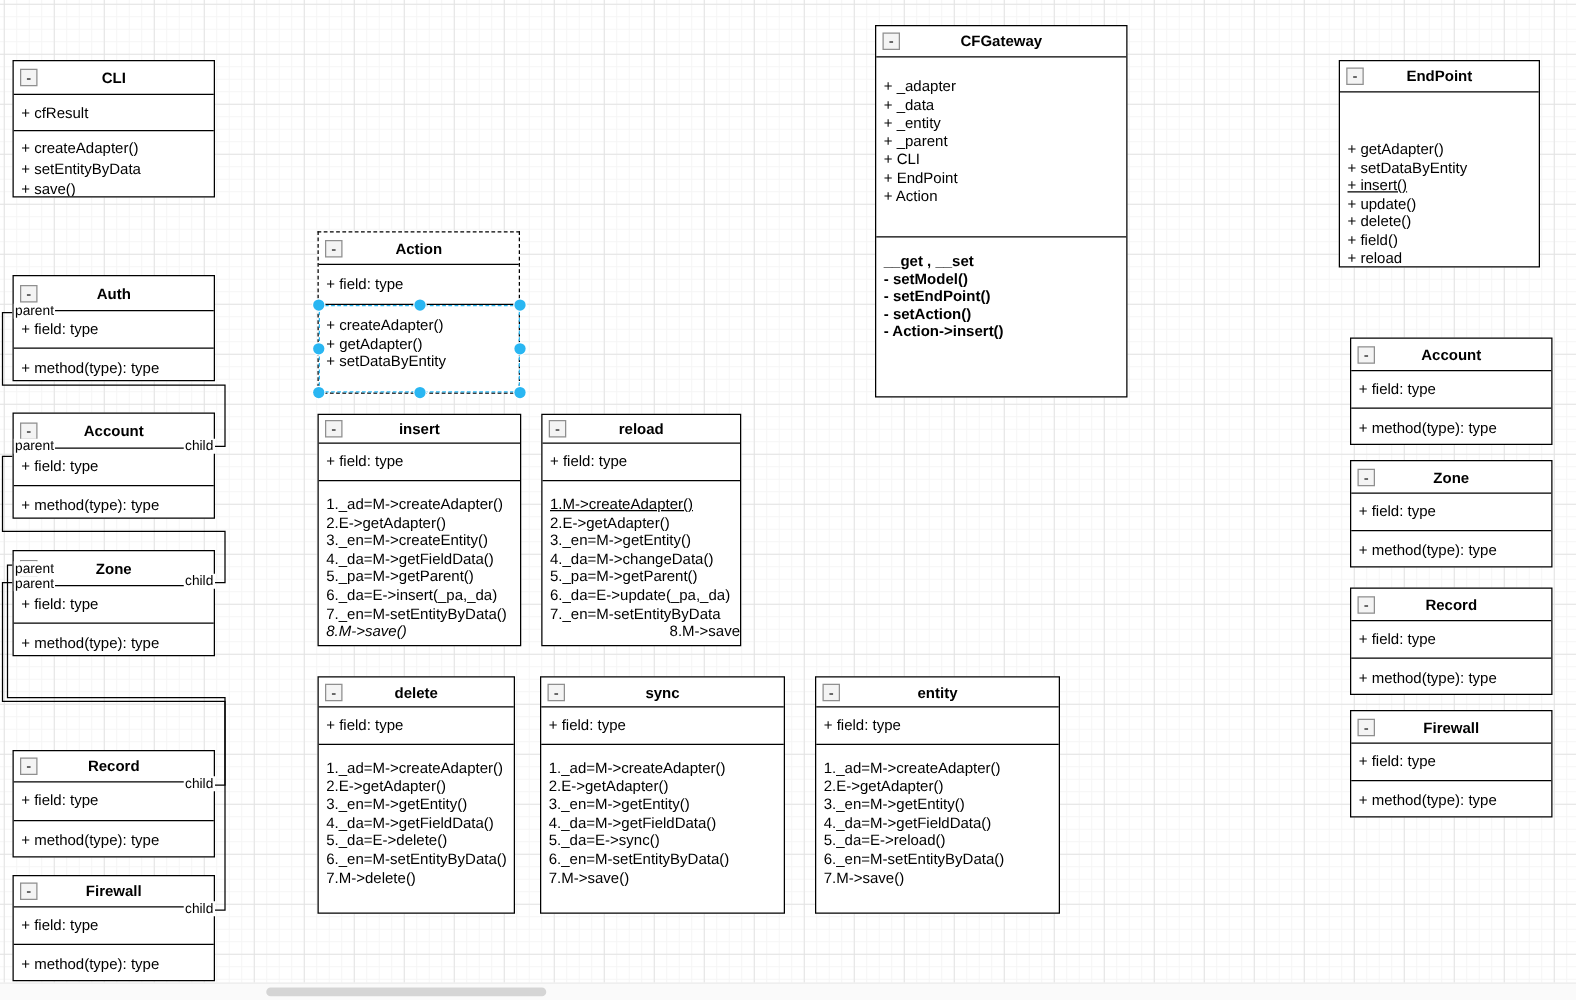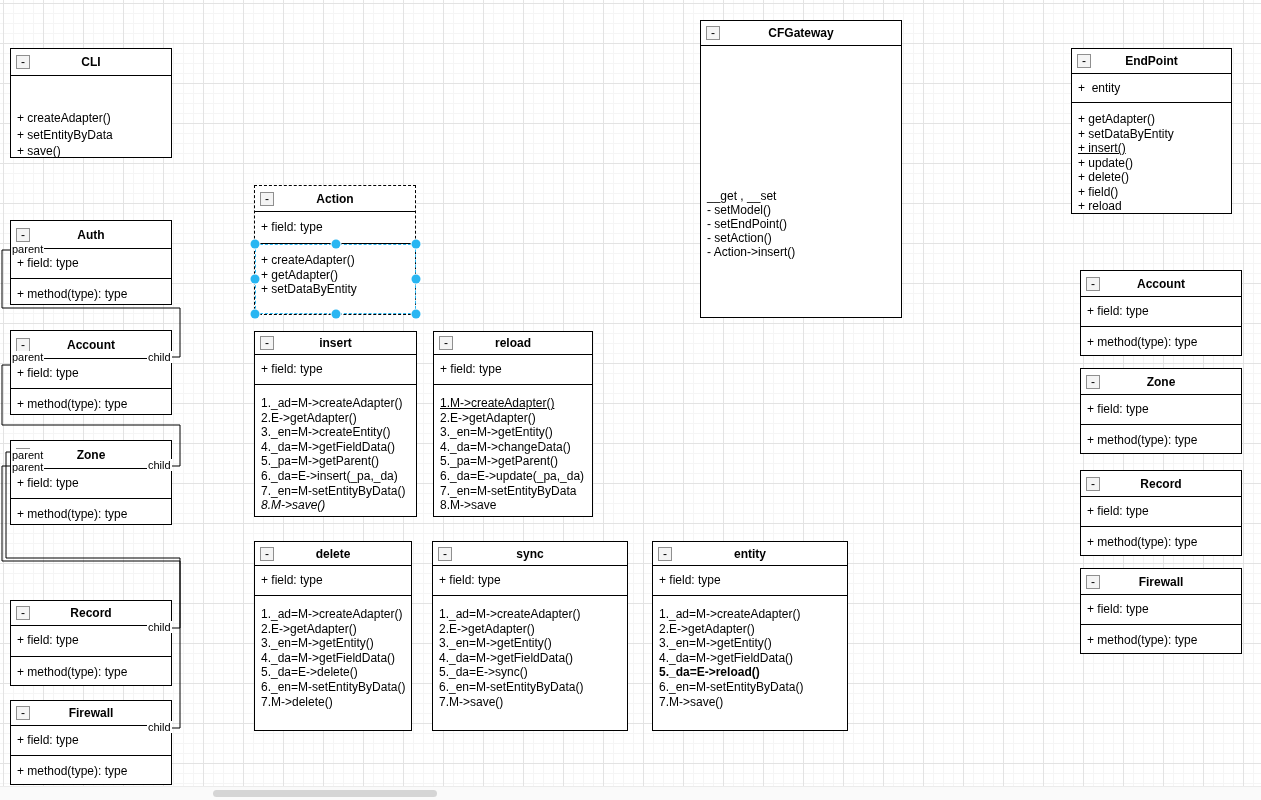--- a/index.html
+++ b/index.html
@@ -45,20 +45,23 @@
       <polyline points="10,365 2,365 2,425 180,425 180,466 172,466"></polyline>
       <polyline points="10,452 6,452 6,558 180,558 180,628 172,628"></polyline>
       <polyline points="10,466 2,466 2,561 180,561 180,728 172,728"></polyline>
     </svg>
   <div class="boxes">
       <div class="uml" style="left: 10px; top: 48px; width: 162px; height: 110px;">
     <div class="head" style="height: 27px;">
       <span class="collapse">-</span>
       <span class="title">CLI</span>
     </div>
+    <div class="fields" style="top: 27px; height: 29px; padding-top: 7px;">
+          <div class="line" style="line-height: 15px;">+ cfResult</div>
+        </div>
     <div class="methods" style="top: 56px; padding-top: 5px;">
           <div class="line" style="line-height: 16.5px;">+ createAdapter()</div>
           <div class="line" style="line-height: 16.5px;">+ setEntityByData</div>
           <div class="line" style="line-height: 16.5px;">+ save()</div>
         </div>
   </div>
       <div class="uml" style="left: 10px; top: 220px; width: 162px; height: 85px;">
     <div class="head" style="height: 28px;">
       <span class="collapse">-</span>
       <span class="title">Auth</span>
@@ -160,21 +163,21 @@
           <div class="line" style="line-height: 15px;">+ field: type</div>
         </div>
     <div class="methods" style="top: 53px; padding-top: 11px;">
           <div class="line" style="line-height: 14.6px; text-decoration: underline;">1.M-&gt;createAdapter()</div>
           <div class="line" style="line-height: 14.6px;">2.E-&gt;getAdapter()</div>
           <div class="line" style="line-height: 14.6px;">3._en=M-&gt;getEntity()</div>
           <div class="line" style="line-height: 14.6px;">4._da=M-&gt;changeData()</div>
           <div class="line" style="line-height: 14.6px;">5._pa=M-&gt;getParent()</div>
           <div class="line" style="line-height: 14.6px;">6._da=E-&gt;update(_pa,_da)</div>
           <div class="line" style="line-height: 14.6px;">7._en=M-setEntityByData</div>
-          <div class="line" style="line-height: 14.6px;">8.M-&gt;save</div>
+          <div class="line" style="line-height: 14.6px; text-align: right;">8.M-&gt;save</div>
         </div>
   </div>
       <div class="uml" style="left: 254px; top: 541px; width: 158px; height: 190px;">
     <div class="head" style="height: 24px;">
       <span class="collapse">-</span>
       <span class="title">delete</span>
     </div>
     <div class="fields" style="top: 24px; height: 30px; padding-top: 7px;">
           <div class="line" style="line-height: 15px;">+ field: type</div>
         </div>
@@ -212,46 +215,52 @@
       <span class="title">entity</span>
     </div>
     <div class="fields" style="top: 24px; height: 30px; padding-top: 7px;">
           <div class="line" style="line-height: 15px;">+ field: type</div>
         </div>
     <div class="methods" style="top: 54px; padding-top: 11px;">
           <div class="line" style="line-height: 14.6px;">1._ad=M-&gt;createAdapter()</div>
           <div class="line" style="line-height: 14.6px;">2.E-&gt;getAdapter()</div>
           <div class="line" style="line-height: 14.6px;">3._en=M-&gt;getEntity()</div>
           <div class="line" style="line-height: 14.6px;">4._da=M-&gt;getFieldData()</div>
-          <div class="line" style="line-height: 14.6px; font-weight: bold;">5._da=E-&gt;reload()</div>
+          <div class="line" style="line-height: 14.6px;">5._da=E-&gt;reload()</div>
           <div class="line" style="line-height: 14.6px;">6._en=M-setEntityByData()</div>
           <div class="line" style="line-height: 14.6px;">7.M-&gt;save()</div>
         </div>
   </div>
       <div class="uml" style="left: 700px; top: 20px; width: 202px; height: 298px;">
     <div class="head" style="height: 25px;">
       <span class="collapse">-</span>
       <span class="title">CFGateway</span>
     </div>
-    <div class="methods" style="top: 161px; padding-top: 7px;">
+    <div class="fields" style="top: 25px; height: 144px; padding-top: 16px;">
+          <div class="line" style="line-height: 14.6px;">+ _adapter</div>
+          <div class="line" style="line-height: 14.6px;">+ _data</div>
+          <div class="line" style="line-height: 14.6px;">+ _entity</div>
+          <div class="line" style="line-height: 14.6px;">+ _parent</div>
+          <div class="line" style="line-height: 14.6px;">+ CLI</div>
+          <div class="line" style="line-height: 14.6px;">+ EndPoint</div>
+          <div class="line" style="line-height: 14.6px;">+ Action</div>
+        </div>
+    <div class="methods" style="top: 174px; padding-top: 7px; font-weight: bold;">
           <div class="line" style="line-height: 14px;">__get , __set</div>
           <div class="line" style="line-height: 14px;">- setModel()</div>
           <div class="line" style="line-height: 14px;">- setEndPoint()</div>
           <div class="line" style="line-height: 14px;">- setAction()</div>
           <div class="line" style="line-height: 14px;">- Action-&gt;insert()</div>
         </div>
   </div>
       <div class="uml" style="left: 1071px; top: 48px; width: 161px; height: 166px;">
     <div class="head" style="height: 25px;">
       <span class="collapse">-</span>
       <span class="title">EndPoint</span>
     </div>
-    <div class="fields" style="top: 25px; height: 29px; padding-top: 7px;">
-          <div class="line" style="line-height: 15px;">+  entity</div>
-        </div>
     <div class="methods" style="top: 54px; padding-top: 9px;">
           <div class="line" style="line-height: 14.5px;">+ getAdapter()</div>
           <div class="line" style="line-height: 14.5px;">+ setDataByEntity</div>
           <div class="line" style="line-height: 14.5px; text-decoration: underline;">+ insert()</div>
           <div class="line" style="line-height: 14.5px;">+ update()</div>
           <div class="line" style="line-height: 14.5px;">+ delete()</div>
           <div class="line" style="line-height: 14.5px;">+ field()</div>
           <div class="line" style="line-height: 14.5px;">+ reload</div>
         </div>
   </div>

